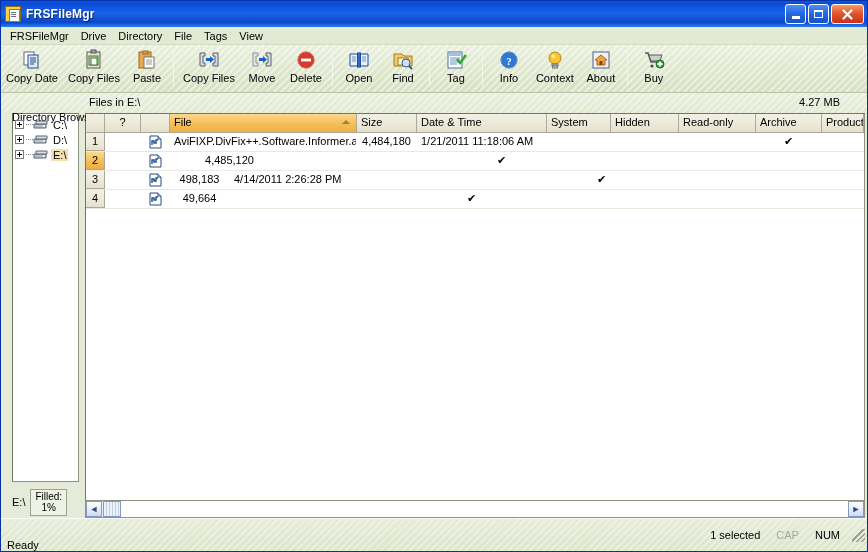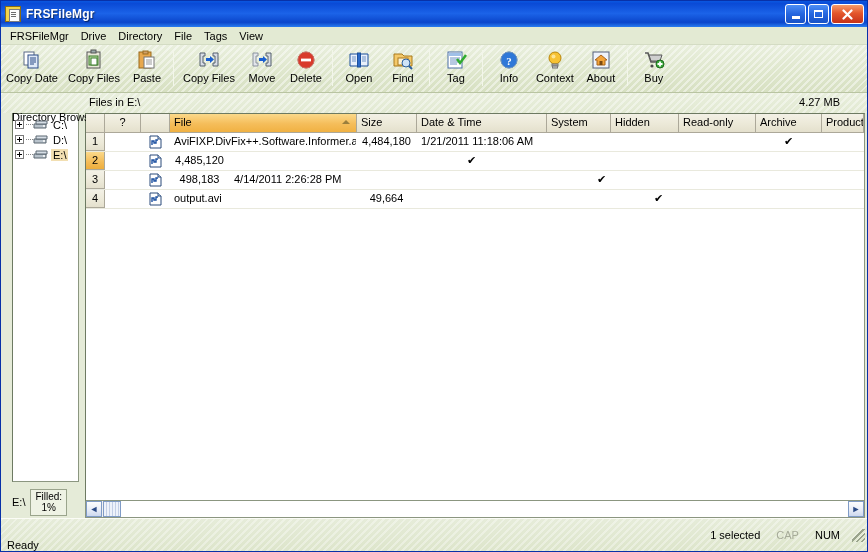--- a/index.html
+++ b/index.html
@@ -663,21 +663,21 @@
             <div class="cell center" style="width:36px;flex:0 0 36px;"></div>
             <div class="cell center" style="width:29px;flex:0 0 29px;">
               <span class="fileicon">
                 <svg width="13" height="14" viewBox="0 0 13 14">
                   <path d="M1 1h8l3 3v9H1z" fill="#fff" stroke="#2a4a7a"></path>
                   <path d="M9 1v3h3" fill="#cfe0f5" stroke="#2a4a7a"></path>
                   <path d="M3 10V6h2v2h2V5h2" fill="none" stroke="#1a4fa0" stroke-width="1.4"></path>
                 </svg>
               </span>
             </div>
-            <div class="cell num" style="width:60px;flex:0 0 60px;">4,485,120</div>
+            <div class="cell num" style="width:60px;flex:0 0 60px;margin-left:30px;">4,485,120</div>
             <div class="cell center" style="width:64px;flex:0 0 64px;"></div>
             <div class="cell center" style="width:68px;flex:0 0 68px;"></div>
             <div class="cell center" style="width:77px;flex:0 0 77px;"></div>
             <div class="cell center chk" style="width:66px;flex:0 0 66px;">✔</div>
             <div class="cell" style="flex:1 1 auto;"></div>
           </div>
 
           <div class="grow">
             <div class="cell rownum" style="width:19px;flex:0 0 19px;">3</div>
             <div class="cell center" style="width:36px;flex:0 0 36px;"></div>
@@ -704,21 +704,20 @@
             <div class="cell center" style="width:36px;flex:0 0 36px;"></div>
             <div class="cell center" style="width:29px;flex:0 0 29px;">
               <span class="fileicon">
                 <svg width="13" height="14" viewBox="0 0 13 14">
                   <path d="M1 1h8l3 3v9H1z" fill="#fff" stroke="#2a4a7a"></path>
                   <path d="M9 1v3h3" fill="#cfe0f5" stroke="#2a4a7a"></path>
                   <path d="M3 10V6h2v2h2V5h2" fill="none" stroke="#1a4fa0" stroke-width="1.4"></path>
                 </svg>
               </span>
             </div>
-            <div class="cell" style="width:187px;flex:0 0 187px;">output.avi</div>
             <div class="cell num" style="width:60px;flex:0 0 60px;">49,664</div>
             <div class="cell center" style="width:64px;flex:0 0 64px;"></div>
             <div class="cell center" style="width:68px;flex:0 0 68px;"></div>
             <div class="cell center" style="width:77px;flex:0 0 77px;"></div>
             <div class="cell center chk" style="width:66px;flex:0 0 66px;">✔</div>
             <div class="cell" style="flex:1 1 auto;"></div>
           </div>
 
         </div>
       </div>

